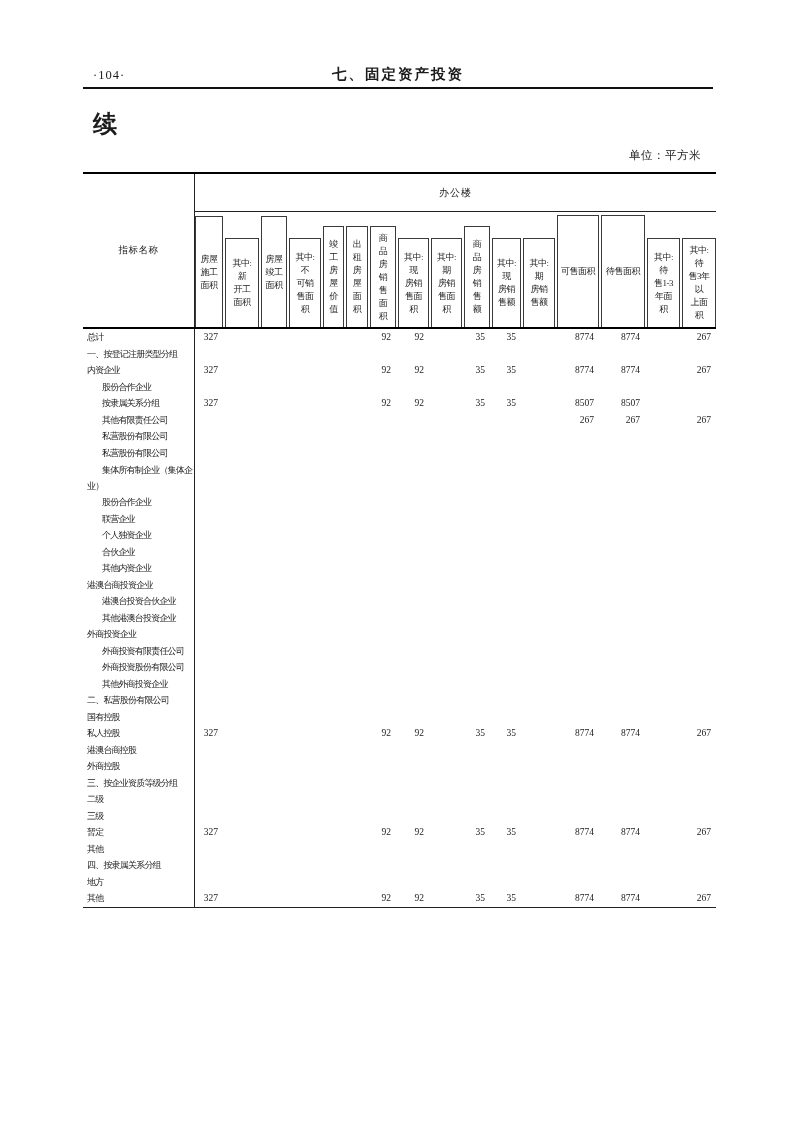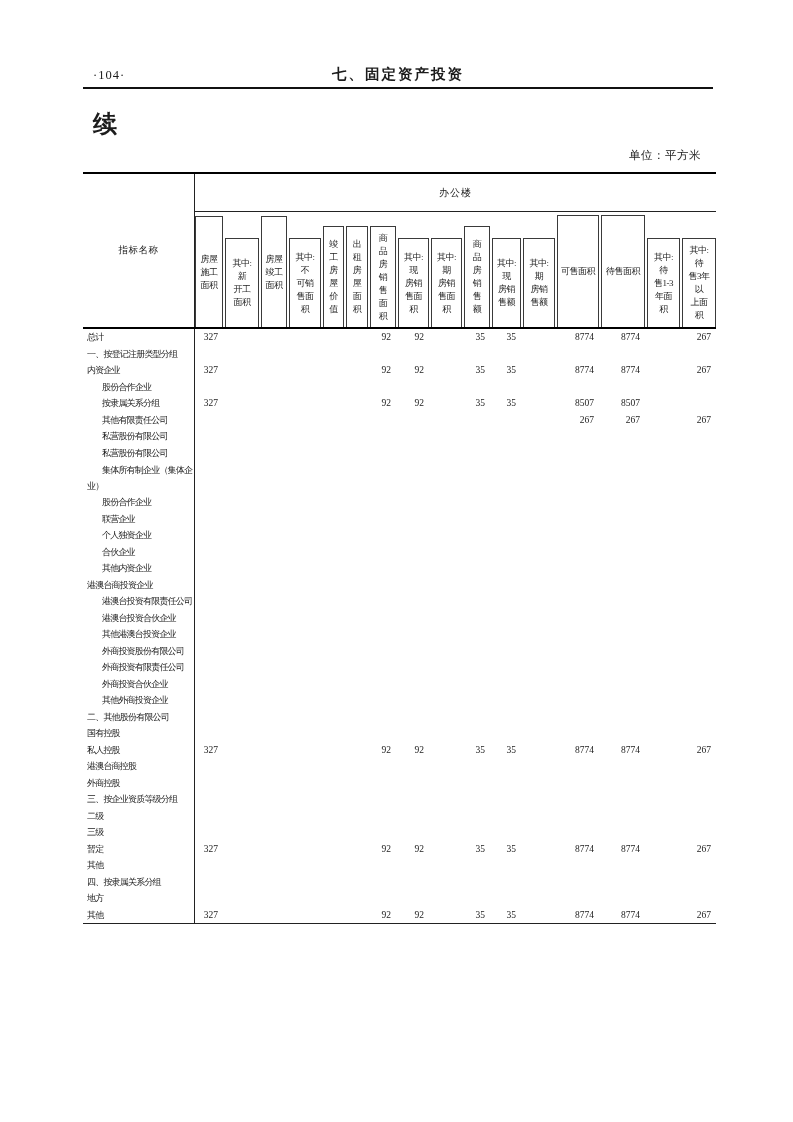--- a/index.html
+++ b/index.html
@@ -421,39 +421,20 @@
           <div class="dcell" style="width: 31px; margin-left: 2px;"></div>
           <div class="dcell" style="width: 26px; margin-left: 2px;"></div>
           <div class="dcell" style="width: 29px; margin-left: 2px;"></div>
           <div class="dcell" style="width: 32px; margin-left: 2px;"></div>
           <div class="dcell" style="width: 42px; margin-left: 2px;"></div>
           <div class="dcell" style="width: 44px; margin-left: 2px;"></div>
           <div class="dcell" style="width: 33px; margin-left: 2px;"></div>
           <div class="dcell" style="width: 34px; margin-left: 2px;"></div>
         </div>
         <div class="trow">
-          <div class="rlabel i1">港澳台投资有限责任公司</div>
-          <div class="dcell" style="width: 28px; margin-left: 0px;"></div>
-          <div class="dcell" style="width: 34px; margin-left: 2px;"></div>
-          <div class="dcell" style="width: 26px; margin-left: 2px;"></div>
-          <div class="dcell" style="width: 32px; margin-left: 2px;"></div>
-          <div class="dcell" style="width: 21px; margin-left: 2px;"></div>
-          <div class="dcell" style="width: 22px; margin-left: 2px;"></div>
-          <div class="dcell" style="width: 26px; margin-left: 2px;"></div>
-          <div class="dcell" style="width: 31px; margin-left: 2px;"></div>
-          <div class="dcell" style="width: 31px; margin-left: 2px;"></div>
-          <div class="dcell" style="width: 26px; margin-left: 2px;"></div>
-          <div class="dcell" style="width: 29px; margin-left: 2px;"></div>
-          <div class="dcell" style="width: 32px; margin-left: 2px;"></div>
-          <div class="dcell" style="width: 42px; margin-left: 2px;"></div>
-          <div class="dcell" style="width: 44px; margin-left: 2px;"></div>
-          <div class="dcell" style="width: 33px; margin-left: 2px;"></div>
-          <div class="dcell" style="width: 34px; margin-left: 2px;"></div>
-        </div>
-        <div class="trow">
           <div class="rlabel i1">港澳台投资合伙企业</div>
           <div class="dcell" style="width: 28px; margin-left: 0px;"></div>
           <div class="dcell" style="width: 34px; margin-left: 2px;"></div>
           <div class="dcell" style="width: 26px; margin-left: 2px;"></div>
           <div class="dcell" style="width: 32px; margin-left: 2px;"></div>
           <div class="dcell" style="width: 21px; margin-left: 2px;"></div>
           <div class="dcell" style="width: 22px; margin-left: 2px;"></div>
           <div class="dcell" style="width: 26px; margin-left: 2px;"></div>
           <div class="dcell" style="width: 31px; margin-left: 2px;"></div>
           <div class="dcell" style="width: 31px; margin-left: 2px;"></div>
@@ -478,97 +459,97 @@
           <div class="dcell" style="width: 31px; margin-left: 2px;"></div>
           <div class="dcell" style="width: 26px; margin-left: 2px;"></div>
           <div class="dcell" style="width: 29px; margin-left: 2px;"></div>
           <div class="dcell" style="width: 32px; margin-left: 2px;"></div>
           <div class="dcell" style="width: 42px; margin-left: 2px;"></div>
           <div class="dcell" style="width: 44px; margin-left: 2px;"></div>
           <div class="dcell" style="width: 33px; margin-left: 2px;"></div>
           <div class="dcell" style="width: 34px; margin-left: 2px;"></div>
         </div>
         <div class="trow">
+          <div class="rlabel">外商投资企业</div>
+          <div class="dcell" style="width: 28px; margin-left: 0px;"></div>
+          <div class="dcell" style="width: 34px; margin-left: 2px;"></div>
+          <div class="dcell" style="width: 26px; margin-left: 2px;"></div>
+          <div class="dcell" style="width: 32px; margin-left: 2px;"></div>
+          <div class="dcell" style="width: 21px; margin-left: 2px;"></div>
+          <div class="dcell" style="width: 22px; margin-left: 2px;"></div>
+          <div class="dcell" style="width: 26px; margin-left: 2px;"></div>
+          <div class="dcell" style="width: 31px; margin-left: 2px;"></div>
+          <div class="dcell" style="width: 31px; margin-left: 2px;"></div>
+          <div class="dcell" style="width: 26px; margin-left: 2px;"></div>
+          <div class="dcell" style="width: 29px; margin-left: 2px;"></div>
+          <div class="dcell" style="width: 32px; margin-left: 2px;"></div>
+          <div class="dcell" style="width: 42px; margin-left: 2px;"></div>
+          <div class="dcell" style="width: 44px; margin-left: 2px;"></div>
+          <div class="dcell" style="width: 33px; margin-left: 2px;"></div>
+          <div class="dcell" style="width: 34px; margin-left: 2px;"></div>
+        </div>
+        <div class="trow">
+          <div class="rlabel i1">外商投资有限责任公司</div>
+          <div class="dcell" style="width: 28px; margin-left: 0px;"></div>
+          <div class="dcell" style="width: 34px; margin-left: 2px;"></div>
+          <div class="dcell" style="width: 26px; margin-left: 2px;"></div>
+          <div class="dcell" style="width: 32px; margin-left: 2px;"></div>
+          <div class="dcell" style="width: 21px; margin-left: 2px;"></div>
+          <div class="dcell" style="width: 22px; margin-left: 2px;"></div>
+          <div class="dcell" style="width: 26px; margin-left: 2px;"></div>
+          <div class="dcell" style="width: 31px; margin-left: 2px;"></div>
+          <div class="dcell" style="width: 31px; margin-left: 2px;"></div>
+          <div class="dcell" style="width: 26px; margin-left: 2px;"></div>
+          <div class="dcell" style="width: 29px; margin-left: 2px;"></div>
+          <div class="dcell" style="width: 32px; margin-left: 2px;"></div>
+          <div class="dcell" style="width: 42px; margin-left: 2px;"></div>
+          <div class="dcell" style="width: 44px; margin-left: 2px;"></div>
+          <div class="dcell" style="width: 33px; margin-left: 2px;"></div>
+          <div class="dcell" style="width: 34px; margin-left: 2px;"></div>
+        </div>
+        <div class="trow">
           <div class="rlabel i1">外商投资股份有限公司</div>
           <div class="dcell" style="width: 28px; margin-left: 0px;"></div>
           <div class="dcell" style="width: 34px; margin-left: 2px;"></div>
           <div class="dcell" style="width: 26px; margin-left: 2px;"></div>
           <div class="dcell" style="width: 32px; margin-left: 2px;"></div>
           <div class="dcell" style="width: 21px; margin-left: 2px;"></div>
           <div class="dcell" style="width: 22px; margin-left: 2px;"></div>
           <div class="dcell" style="width: 26px; margin-left: 2px;"></div>
           <div class="dcell" style="width: 31px; margin-left: 2px;"></div>
           <div class="dcell" style="width: 31px; margin-left: 2px;"></div>
           <div class="dcell" style="width: 26px; margin-left: 2px;"></div>
           <div class="dcell" style="width: 29px; margin-left: 2px;"></div>
           <div class="dcell" style="width: 32px; margin-left: 2px;"></div>
           <div class="dcell" style="width: 42px; margin-left: 2px;"></div>
           <div class="dcell" style="width: 44px; margin-left: 2px;"></div>
           <div class="dcell" style="width: 33px; margin-left: 2px;"></div>
           <div class="dcell" style="width: 34px; margin-left: 2px;"></div>
         </div>
         <div class="trow">
-          <div class="rlabel i1">外商投资有限责任公司</div>
-          <div class="dcell" style="width: 28px; margin-left: 0px;"></div>
-          <div class="dcell" style="width: 34px; margin-left: 2px;"></div>
-          <div class="dcell" style="width: 26px; margin-left: 2px;"></div>
-          <div class="dcell" style="width: 32px; margin-left: 2px;"></div>
-          <div class="dcell" style="width: 21px; margin-left: 2px;"></div>
-          <div class="dcell" style="width: 22px; margin-left: 2px;"></div>
-          <div class="dcell" style="width: 26px; margin-left: 2px;"></div>
-          <div class="dcell" style="width: 31px; margin-left: 2px;"></div>
-          <div class="dcell" style="width: 31px; margin-left: 2px;"></div>
-          <div class="dcell" style="width: 26px; margin-left: 2px;"></div>
-          <div class="dcell" style="width: 29px; margin-left: 2px;"></div>
-          <div class="dcell" style="width: 32px; margin-left: 2px;"></div>
-          <div class="dcell" style="width: 42px; margin-left: 2px;"></div>
-          <div class="dcell" style="width: 44px; margin-left: 2px;"></div>
-          <div class="dcell" style="width: 33px; margin-left: 2px;"></div>
-          <div class="dcell" style="width: 34px; margin-left: 2px;"></div>
-        </div>
-        <div class="trow">
-          <div class="rlabel i1">外商投资合伙企业</div>
-          <div class="dcell" style="width: 28px; margin-left: 0px;"></div>
-          <div class="dcell" style="width: 34px; margin-left: 2px;"></div>
-          <div class="dcell" style="width: 26px; margin-left: 2px;"></div>
-          <div class="dcell" style="width: 32px; margin-left: 2px;"></div>
-          <div class="dcell" style="width: 21px; margin-left: 2px;"></div>
-          <div class="dcell" style="width: 22px; margin-left: 2px;"></div>
-          <div class="dcell" style="width: 26px; margin-left: 2px;"></div>
-          <div class="dcell" style="width: 31px; margin-left: 2px;"></div>
-          <div class="dcell" style="width: 31px; margin-left: 2px;"></div>
-          <div class="dcell" style="width: 26px; margin-left: 2px;"></div>
-          <div class="dcell" style="width: 29px; margin-left: 2px;"></div>
-          <div class="dcell" style="width: 32px; margin-left: 2px;"></div>
-          <div class="dcell" style="width: 42px; margin-left: 2px;"></div>
-          <div class="dcell" style="width: 44px; margin-left: 2px;"></div>
-          <div class="dcell" style="width: 33px; margin-left: 2px;"></div>
-          <div class="dcell" style="width: 34px; margin-left: 2px;"></div>
-        </div>
-        <div class="trow">
           <div class="rlabel i1">其他外商投资企业</div>
           <div class="dcell" style="width: 28px; margin-left: 0px;"></div>
           <div class="dcell" style="width: 34px; margin-left: 2px;"></div>
           <div class="dcell" style="width: 26px; margin-left: 2px;"></div>
           <div class="dcell" style="width: 32px; margin-left: 2px;"></div>
           <div class="dcell" style="width: 21px; margin-left: 2px;"></div>
           <div class="dcell" style="width: 22px; margin-left: 2px;"></div>
           <div class="dcell" style="width: 26px; margin-left: 2px;"></div>
           <div class="dcell" style="width: 31px; margin-left: 2px;"></div>
           <div class="dcell" style="width: 31px; margin-left: 2px;"></div>
           <div class="dcell" style="width: 26px; margin-left: 2px;"></div>
           <div class="dcell" style="width: 29px; margin-left: 2px;"></div>
           <div class="dcell" style="width: 32px; margin-left: 2px;"></div>
           <div class="dcell" style="width: 42px; margin-left: 2px;"></div>
           <div class="dcell" style="width: 44px; margin-left: 2px;"></div>
           <div class="dcell" style="width: 33px; margin-left: 2px;"></div>
           <div class="dcell" style="width: 34px; margin-left: 2px;"></div>
         </div>
         <div class="trow">
-          <div class="rlabel">二、其他股份有限公司</div>
+          <div class="rlabel">二、私营股份有限公司</div>
           <div class="dcell" style="width: 28px; margin-left: 0px;"></div>
           <div class="dcell" style="width: 34px; margin-left: 2px;"></div>
           <div class="dcell" style="width: 26px; margin-left: 2px;"></div>
           <div class="dcell" style="width: 32px; margin-left: 2px;"></div>
           <div class="dcell" style="width: 21px; margin-left: 2px;"></div>
           <div class="dcell" style="width: 22px; margin-left: 2px;"></div>
           <div class="dcell" style="width: 26px; margin-left: 2px;"></div>
           <div class="dcell" style="width: 31px; margin-left: 2px;"></div>
           <div class="dcell" style="width: 31px; margin-left: 2px;"></div>
           <div class="dcell" style="width: 26px; margin-left: 2px;"></div>

